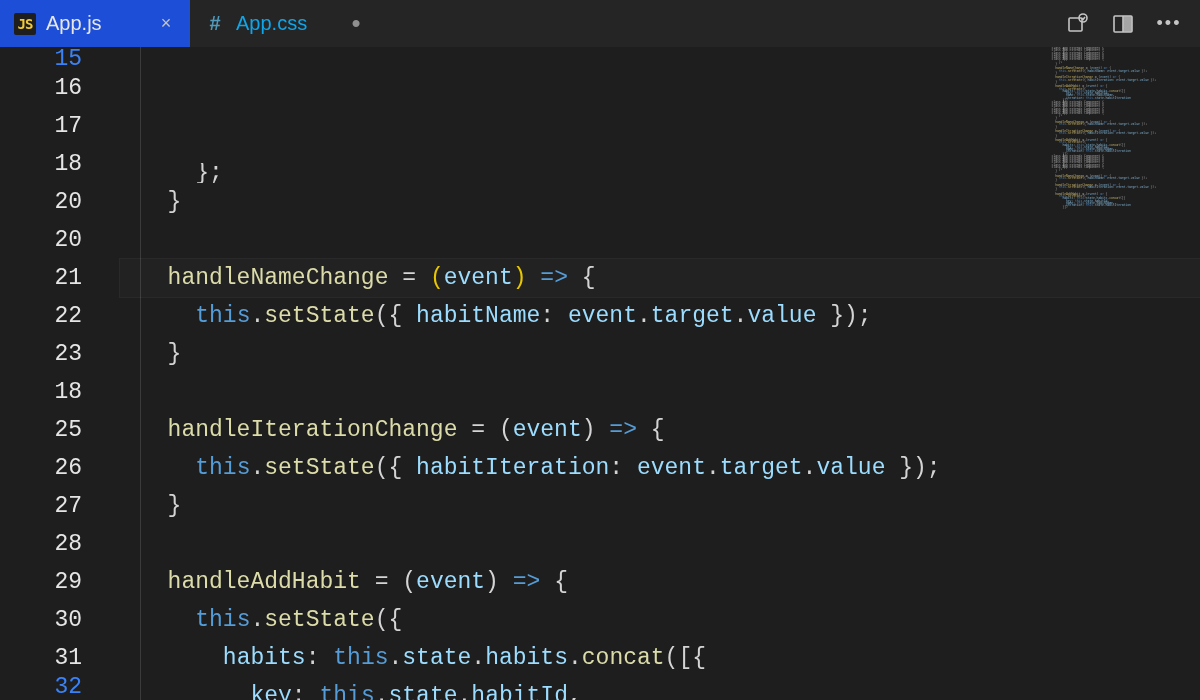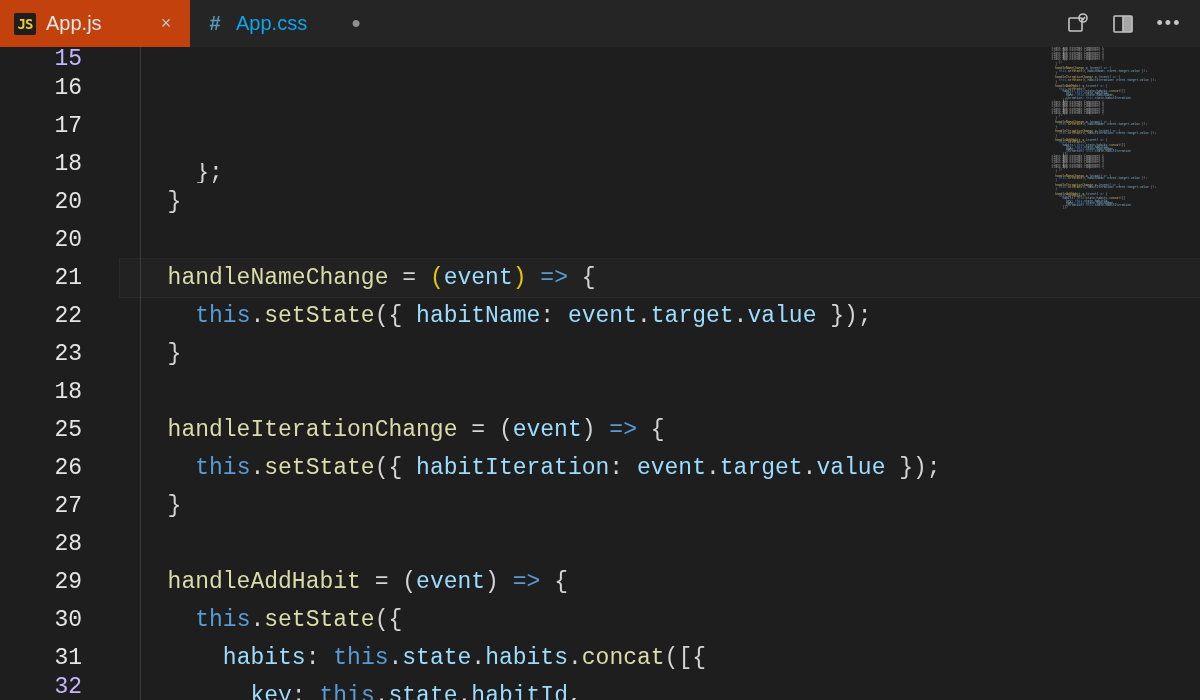--- a/index.html
+++ b/index.html
@@ -24,21 +24,21 @@
     align-items: center;
     padding: 0 14px 0 14px;
     font-size: 20px;
     height: 100%;
     color: #8b8b8b;
     gap: 10px;
     position: relative;
     min-width: 190px;
   }
   .tab.active {
-    background: #c2410c;
+    background: #1d4ed8;
     color: #e6e6e6;
   }
   .tab-icon-js {
     width: 22px; height: 22px;
     background: #1e1e1e;
     color: #e6b422;
     font-weight: 700;
     font-size: 14px;
     display: flex; align-items: center; justify-content: center;
     border-radius: 2px;
@@ -89,21 +89,21 @@
     padding-right: 38px;
     padding-top: 2px;
     user-select: none;
   }
   .gutter .ln {
     font-family: Consolas, "Courier New", monospace;
     font-size: 23px;
     line-height: 38px;
     color: #e5e5e5;
   }
-  .gutter .ln.half { line-height: 20px; color:#c4b5fd; }
+  .gutter .ln.half { line-height: 20px; color:#3b82f6; }
 
   .code {
     font-family: Consolas, "Courier New", monospace;
     font-size: 23px;
     line-height: 38px;
     white-space: pre;
     padding-top: 2px;
     position: relative;
     flex: 1;
   }

